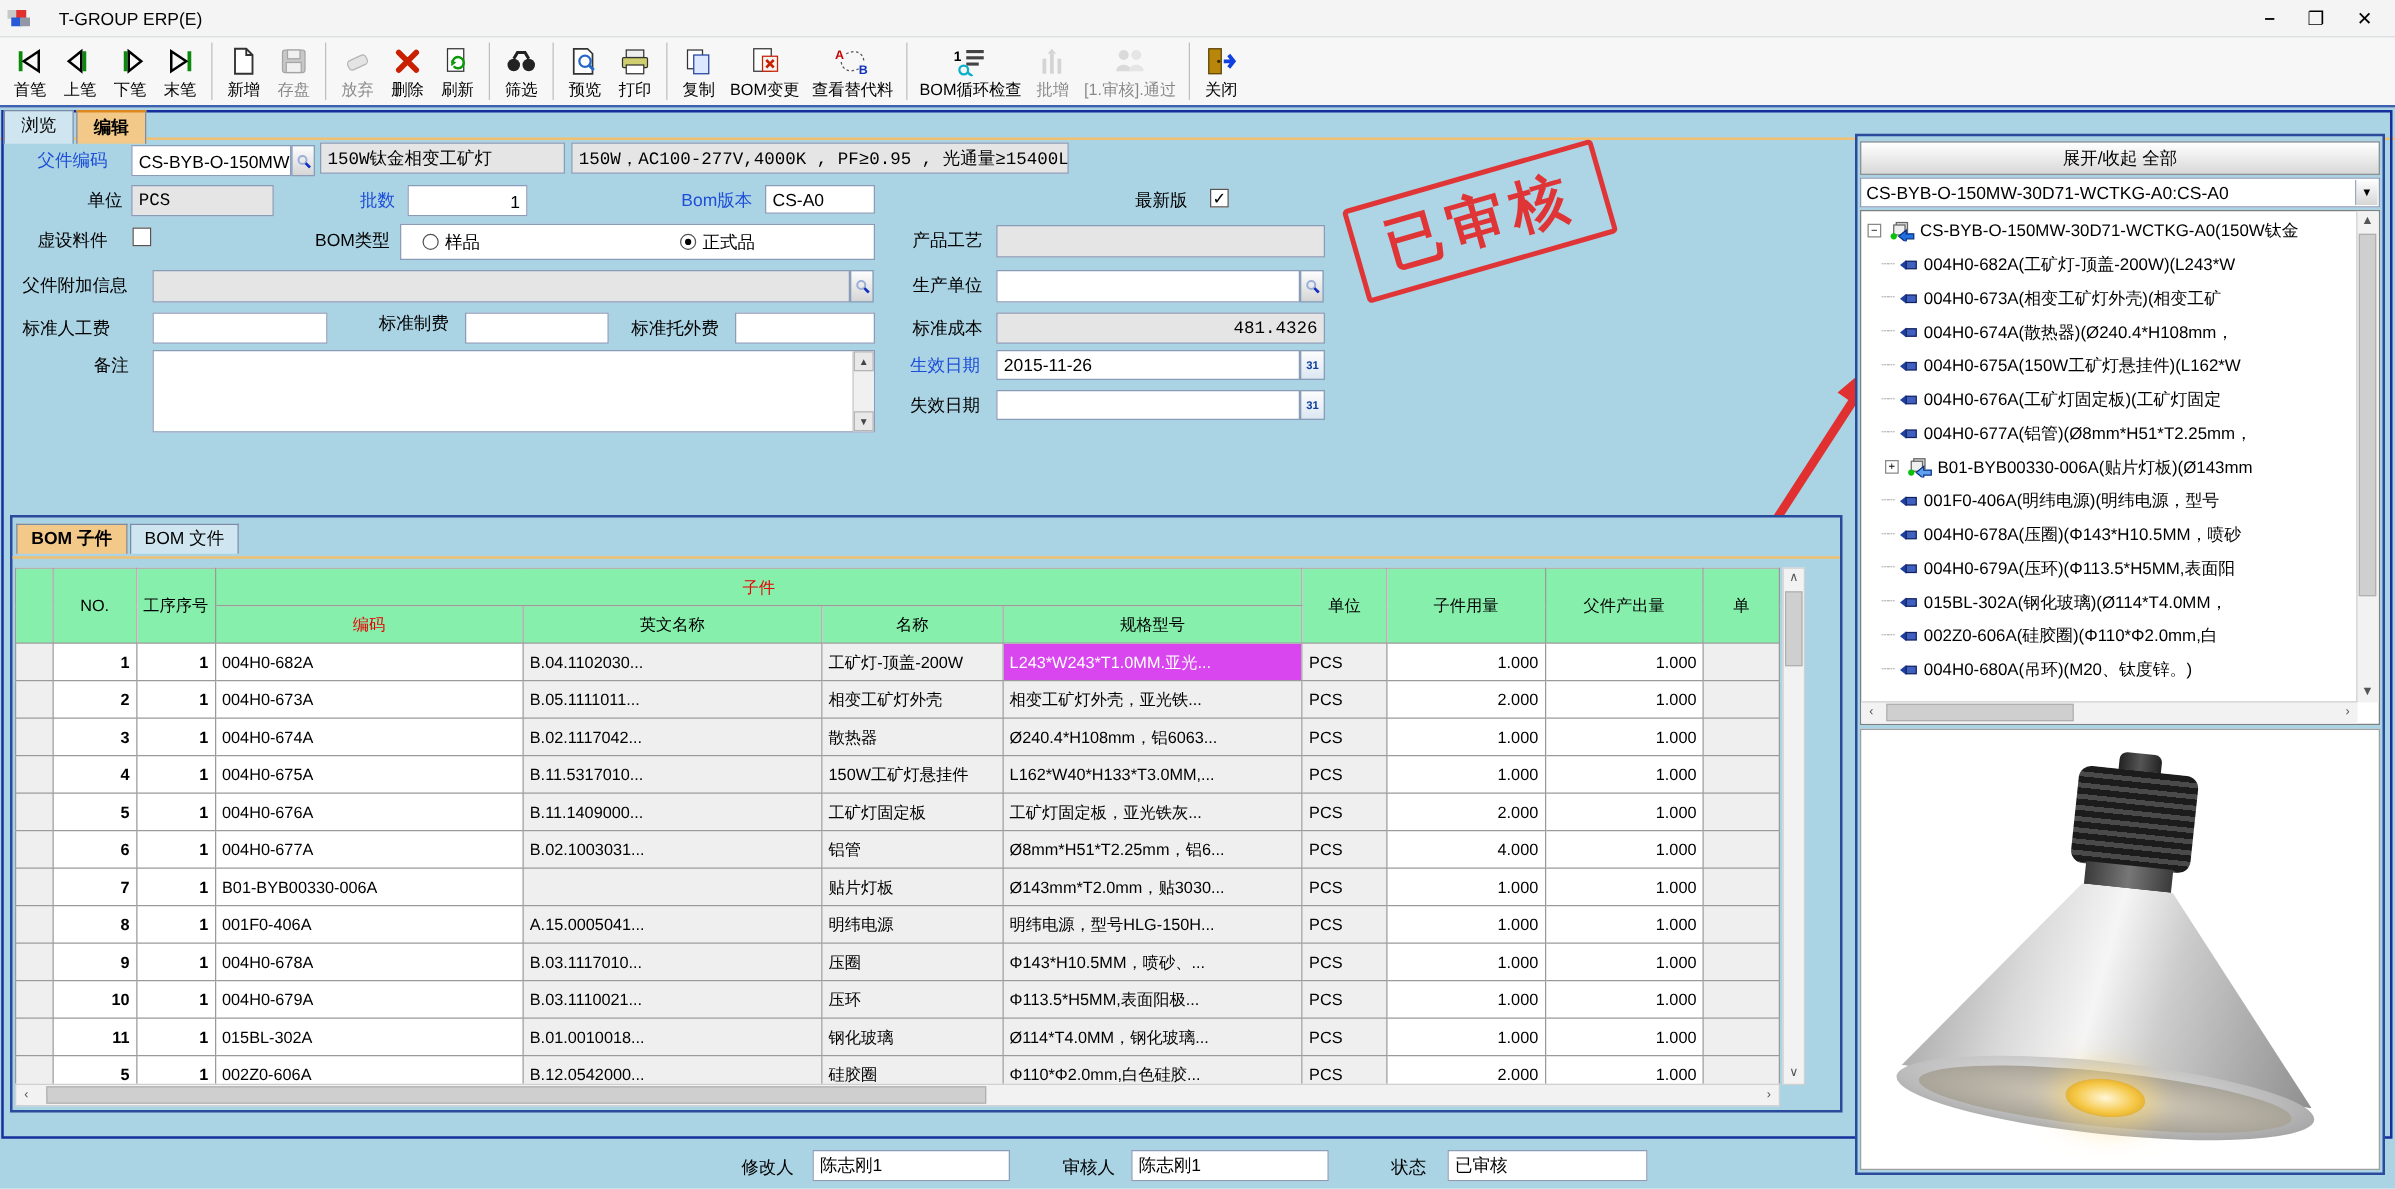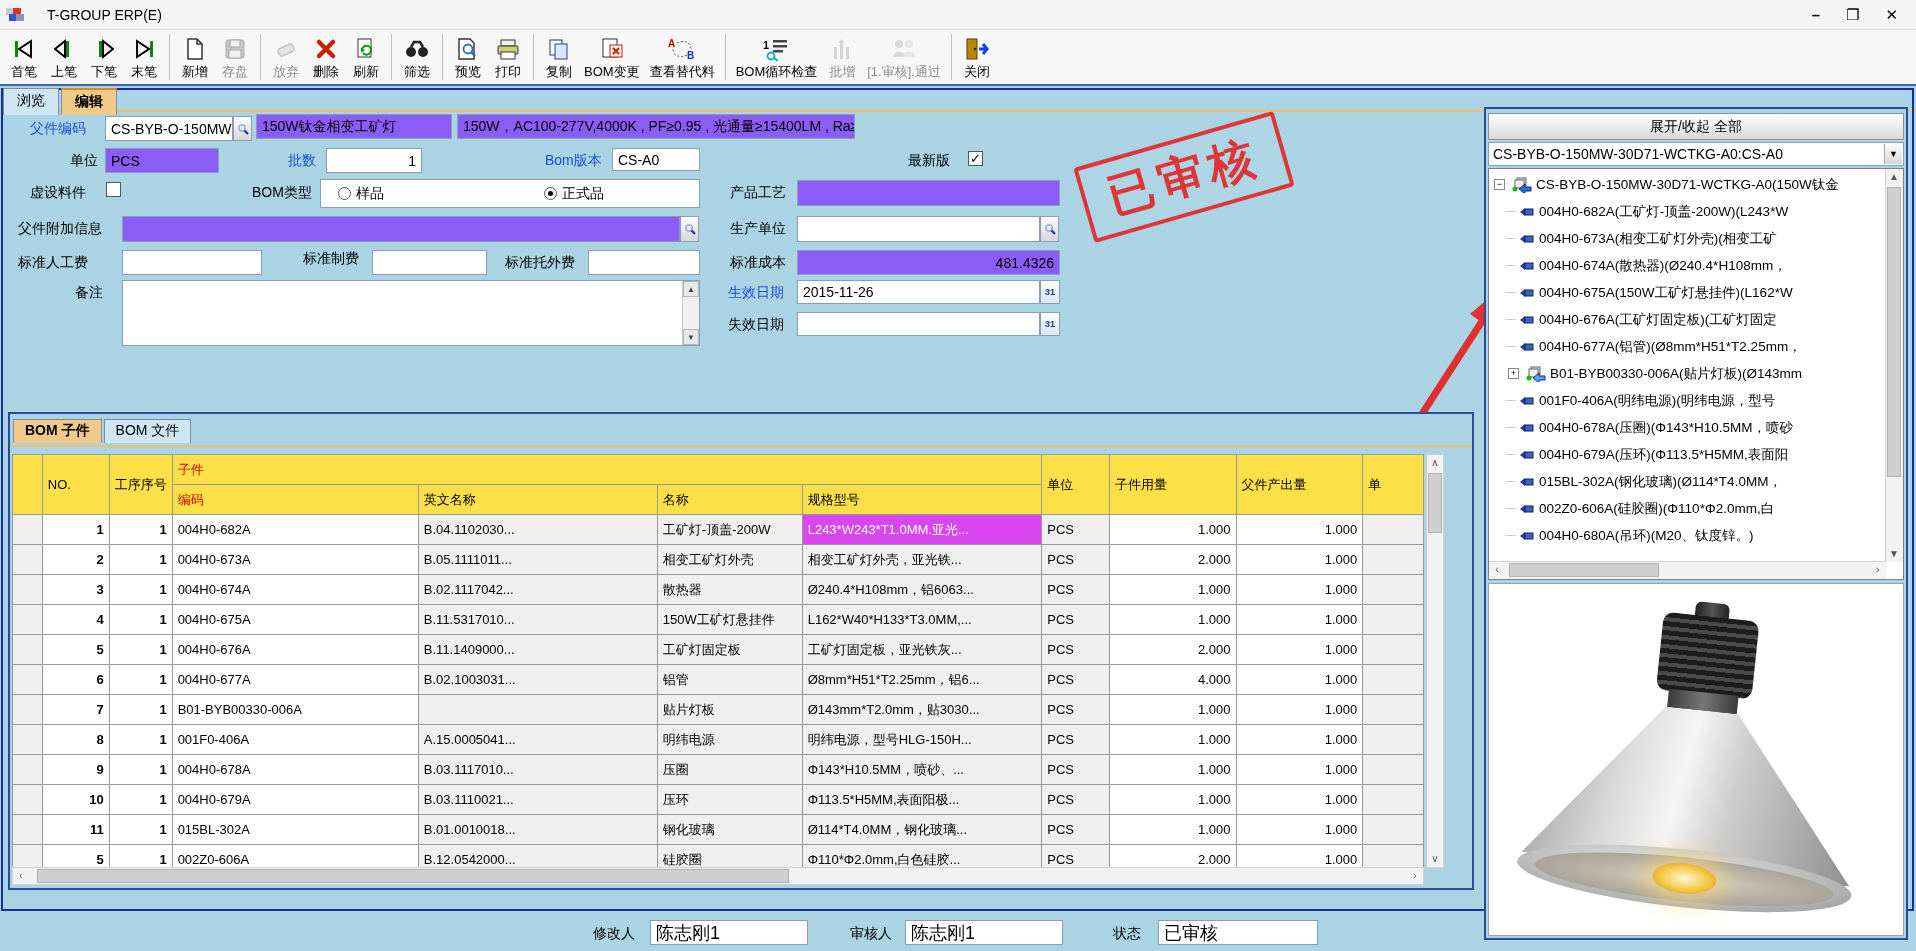--- a/index.html
+++ b/index.html
@@ -33,21 +33,21 @@
     background:#cfe5ef; margin-right:2px; cursor:pointer; }
   .mtab.active { background:#f2c988; font-weight:bold; border-top:2px solid #e08820; }
   .tabline { position:absolute; top:110px; left:0; width:100%; height:2px; background:#f0c070; }
   .outer-border { position:absolute; top:88px; left:1px; width:1913px; height:823px;
     border:2px solid #15309c; pointer-events:none; }
   
   .lbl { position:absolute; font-size:14px; white-space:nowrap; }
   .lbl.req { color:#1d4ed8; }
   .fld { position:absolute; background:#fff; border:1px solid #8a9cb8; font-size:14px;
     padding:2px 5px; display:flex; align-items:center; overflow:hidden; white-space:nowrap; }
-  .fld.ro { background:#8b5cf6; }
+  .fld.ro { background:#e5e5e5;font-family:Liberation Mono, monospace; }
   .fld.num { justify-content:flex-end; }
   .lookup-btn { position:absolute; width:19px; background:linear-gradient(#fdfdfd,#d6d6d6);
     border:1px solid #8a9cb8; display:flex; align-items:center; justify-content:center; cursor:pointer; }
   .cal-btn { position:absolute; width:20px; background:linear-gradient(#fdfdfd,#dce6f2);
     border:1px solid #8a9cb8; font-size:9px; color:#1040a0; font-weight:bold;
     display:flex; align-items:center; justify-content:center; cursor:pointer; }
   .chk { position:absolute; width:15px; height:15px; background:#fff; border:1px solid #555;
     font-size:13px; line-height:13px; text-align:center; font-weight:bold; cursor:pointer; }
   .radio { width:13px; height:13px; border-radius:50%; border:1px solid #555; background:#fff;
     display:inline-block; position:relative; margin-right:5px; vertical-align:-2px; }
@@ -66,21 +66,21 @@
   .bom-box { position:absolute; top:412px; left:8px; width:1466px; height:478px;
     border:2px solid #2a4a9c; background:#aad3e4; }
   .bom-tabs { position:absolute; top:5px; left:3px; display:flex; }
   .btab { padding:2px 11px 3px 11px; font-size:14px; background:#cfe5ef;
     border:1px solid #7a8ba8; border-bottom:none; margin-right:2px; cursor:pointer; }
   .btab.active { background:#f2c988; font-weight:bold; }
   .btabline { position:absolute; top:31px; left:0; width:100%; height:2px; background:#f0c070; }
   table.grid { border-collapse:collapse; table-layout:fixed; background:#fff; }
   table.grid th, table.grid td { border:1px solid #9a9a9a; font-weight:normal; font-size:13px;
     padding:0 5px; height:30px; overflow:hidden; white-space:nowrap; }
-  table.grid th { background:#fde047; text-align:left; }
+  table.grid th { background:#86efac; text-align:center; }
   table.grid th.red { color:#e80000; }
   table.grid td.c-ro { background:#efefef; }
   table.grid td.num { text-align:right; font-weight:bold; }
   table.grid td.qty { text-align:right; }
   table.grid td.selcell { background:#d946ef; color:#fff; }
   .tbl-wrap { position:absolute; top:40px; left:2px; width:1412px; height:414px; overflow:hidden; }
   .vscroll { position:absolute; width:18px; background:#f2f2f2; border:1px solid #d0d0d0; }
   .hscroll { position:absolute; height:18px; background:#f2f2f2; border:1px solid #d0d0d0; }
   .thumb { position:absolute; background:#cfcfcf; border:1px solid #b0b0b0; }
   .arr { position:absolute; font-size:10px; color:#555; width:16px; height:16px; text-align:center;
@@ -117,21 +117,21 @@
     clip-path:polygon(39% 0,61% 0,100% 100%,0 100%);
     background:linear-gradient(100deg,#9e9e9e 0%,#d9d9d9 28%,#f5f5f5 46%,#cccccc 62%,#8f8f8f 100%); }
   .lamp .rim { position:absolute; left:50%; top:248px; transform:translateX(-50%); width:336px; height:58px;
     border-radius:50%; background:radial-gradient(ellipse at 45% 35%,#e8e8e8,#b9b9b9 60%,#8a8a8a); }
   .lamp .cavity { position:absolute; left:50%; top:256px; transform:translateX(-50%); width:300px; height:44px;
     border-radius:50%; background:radial-gradient(ellipse at 50% 50%,#d8d2c2 0%,#b9b3a6 45%,#97938a 100%); }
   .lamp .led { position:absolute; left:50%; top:262px; transform:translateX(-50%); width:64px; height:30px;
     border-radius:50%; background:radial-gradient(ellipse,#fff7d8 0%,#f5c642 55%,#c89020 100%);
     box-shadow:0 0 22px 10px rgba(250,215,120,.65); }
   
-  .footer .fld { font-size:18px; }
+  .footer .fld { font-size:14px; }
   svg { display:block; }
 </style>
 </head>
 <body>
 
 <div class="win">
 
   <div class="menubar">
     <div class="appicon">
       <span style="left:0;top:1px;background:#c8c8c8"></span>

